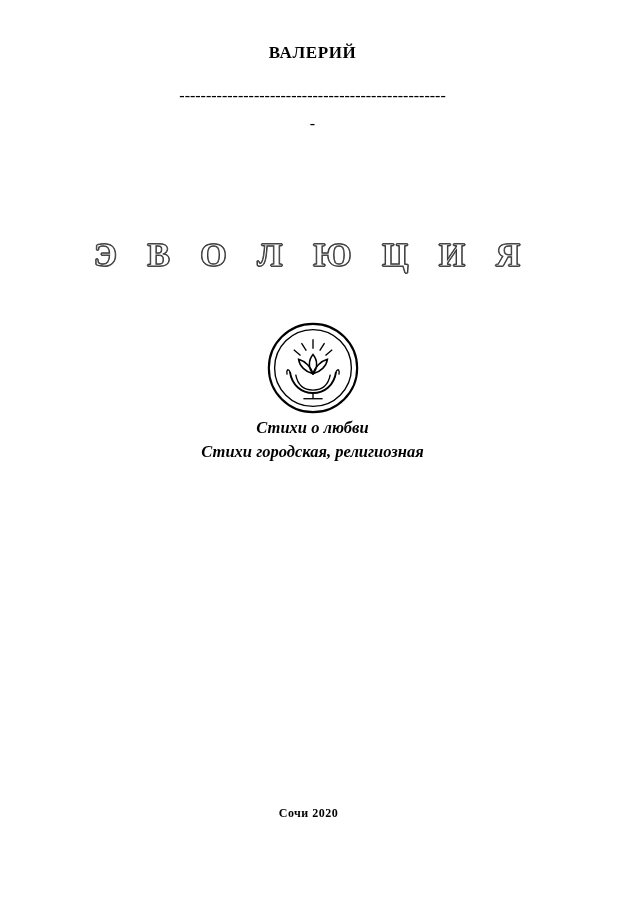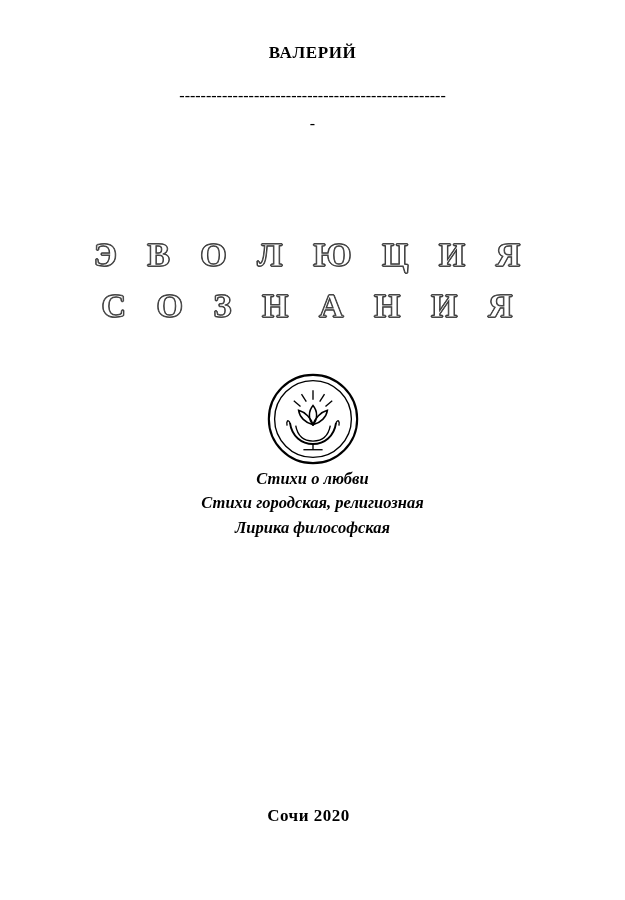--- a/index.html
+++ b/index.html
@@ -87,40 +87,39 @@
     display: block;
   }
   .place-year {
     position: absolute;
     left: 0;
     right: 8px;
     top: 806px;
     text-align: center;
     font-family: "Liberation Serif", serif;
     font-weight: bold;
-    font-size: 17px;
+    font-size: 12px;
     letter-spacing: 0.5px;
   }
 </style>
 </head>
 <body>
 
 <div class="page">
 
   <div class="author">
     <span class="line">ВАЛЕРИЙ</span>
   </div>
 
   <div class="rule">--------------------------------------------------</div>
 
   <div class="dash">-</div>
 
   <div class="title-block">
     <span class="title-line">Э В О Л Ю Ц И Я</span>
-    <span class="title-line">С О З Н А Н И Я</span>
   </div>
 
   <div class="emblem-wrap">
     <svg class="emblem" viewBox="0 0 100 100">
       <circle cx="50" cy="50" r="46" fill="none" stroke="#000" stroke-width="2.2"></circle>
       <circle cx="50" cy="50" r="40" fill="none" stroke="#000" stroke-width="1.4"></circle>
 
       <path d="M50 20 L50 30" stroke="#000" stroke-width="1.4" fill="none"></path>
       <path d="M38 24 L43 32" stroke="#000" stroke-width="1.4" fill="none"></path>
       <path d="M62 24 L57 32" stroke="#000" stroke-width="1.4" fill="none"></path>
@@ -136,18 +135,17 @@
       <path d="M26 54 C24 50 22 52 23 57" fill="none" stroke="#000" stroke-width="1.4"></path>
       <path d="M74 54 C76 50 78 52 77 57" fill="none" stroke="#000" stroke-width="1.4"></path>
       <path d="M50 76 L50 82" stroke="#000" stroke-width="1.4" fill="none"></path>
       <path d="M40 82 L60 82" stroke="#000" stroke-width="1.4" fill="none"></path>
     </svg>
   </div>
 
   <div class="subtitles">
     <span>Стихи о любви</span>
     <span>Стихи городская, религиозная</span>
-    <span>Лирика философская</span>
   </div>
 
   <div class="place-year">Сочи  2020</div>
 
 </div>
 
 </body></html>

